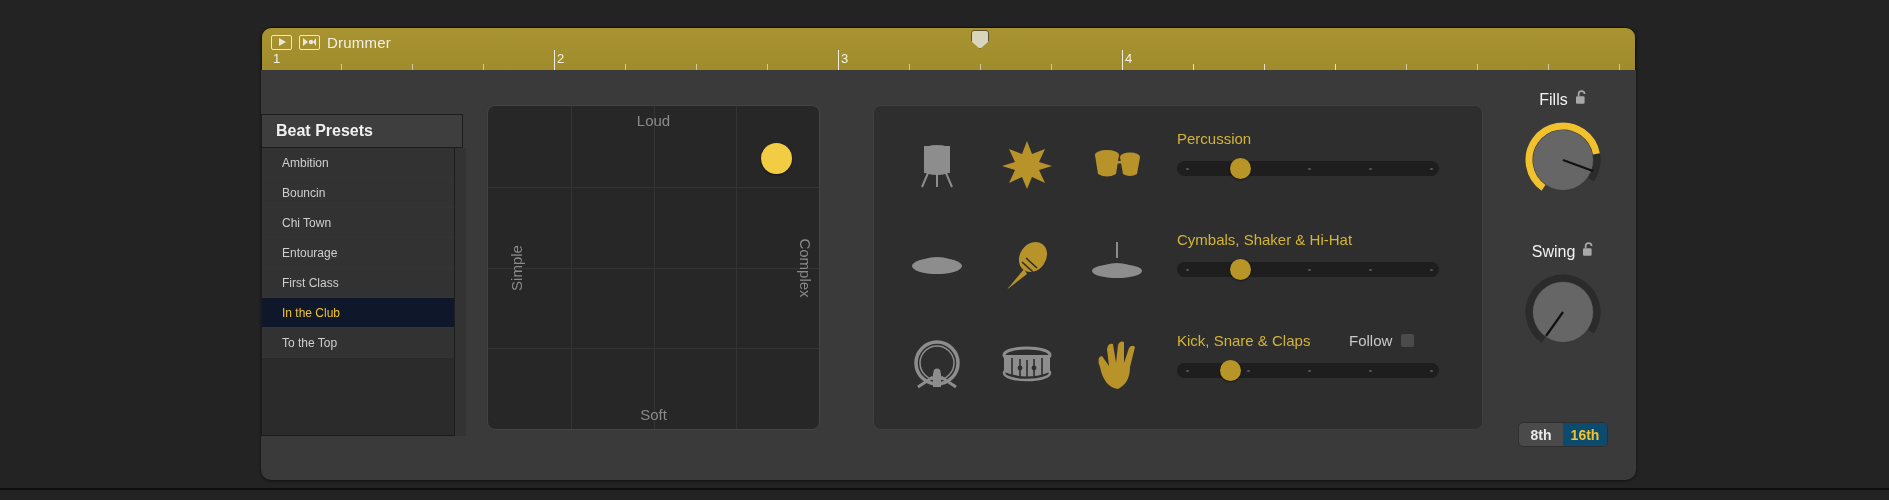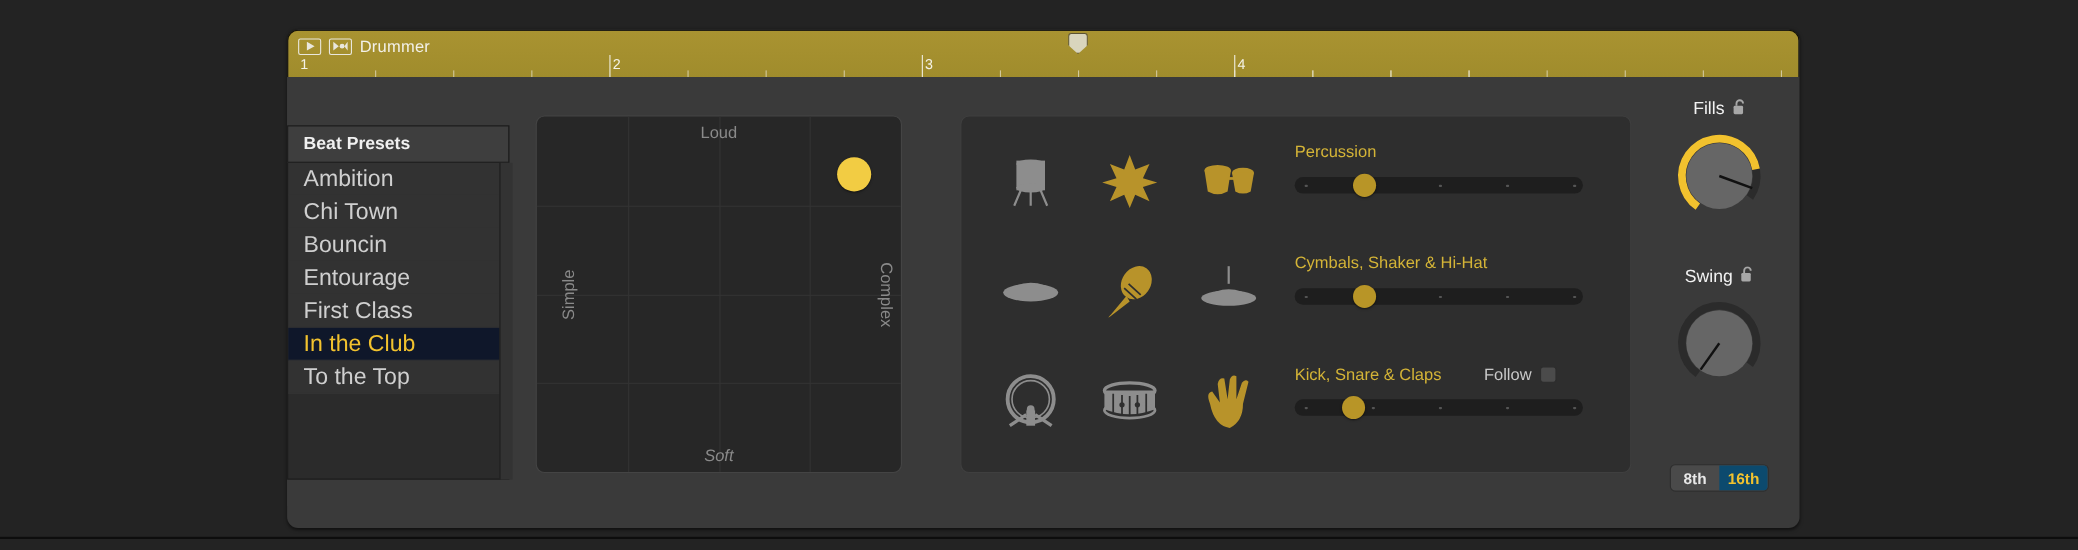--- a/index.html
+++ b/index.html
@@ -125,22 +125,22 @@
     color: #f0f0f0; font-size: 16px; font-weight: bold;
   }
   #preset-list {
     position: absolute; left: 1px; top: 78px;
     width: 200px; height: 288px;
     overflow: hidden;
   }
   .preset-item {
     height: 30px;
     display: flex; align-items: center;
-    padding-left: 14px;
-    color: #cfcfcf; font-size: 21px;
+    padding-left: 20px;
+    color: #cfcfcf; font-size: 12px;
     border-bottom: 1px solid #343434;
     background: #323232;
   }
   .preset-item.selected { color: #f2c22e; background: #0f172a; }
   #preset-scroll-track {
     position: absolute; right: 0; top: 78px;
     width: 12px; height: 288px;
     background: #333333;
     border-left: 1px solid #1d1d1d;
   }
@@ -154,21 +154,21 @@
     border-radius: 8px;
     overflow: hidden;
   }
   .xy-grid-v, .xy-grid-h { position: absolute; background: #343434; }
   .xy-grid-v { width: 1px; top: 0; bottom: 0; }
   .xy-grid-h { height: 1px; left: 0; right: 0; }
   .xy-label {
     position: absolute; color: #8a8a8a; font-size: 15px;
   }
   #xy-loud { top: 6px; left: 50%; transform: translateX(-50%); }
-  #xy-soft { bottom: 6px; left: 50%; transform: translateX(-50%); font-style: italic; }
+  #xy-soft { bottom: 6px; left: 50%; transform: translateX(-50%); }
   #xy-simple {
     left: 6px; top: 50%;
     transform: translateY(-50%) rotate(-90deg);
     transform-origin: center;
   }
   #xy-complex {
     right: -16px; top: 50%;
     transform: translateY(-50%) rotate(90deg);
     transform-origin: center;
   }
@@ -317,24 +317,24 @@
       <div id="preset-pane">
         <div id="preset-box"></div>
         <div id="preset-header">
           <span id="preset-header-label">Beat Presets</span>
         </div>
         <div id="preset-list">
             <div class="preset-item">
               <span>Ambition</span>
             </div>
             <div class="preset-item">
+              <span>Bouncin</span>
+            </div>
+            <div class="preset-item">
               <span>Chi Town</span>
-            </div>
-            <div class="preset-item">
-              <span>Bouncin</span>
             </div>
             <div class="preset-item">
               <span>Entourage</span>
             </div>
             <div class="preset-item">
               <span>First Class</span>
             </div>
             <div class="preset-item selected">
               <span>In the Club</span>
             </div>

